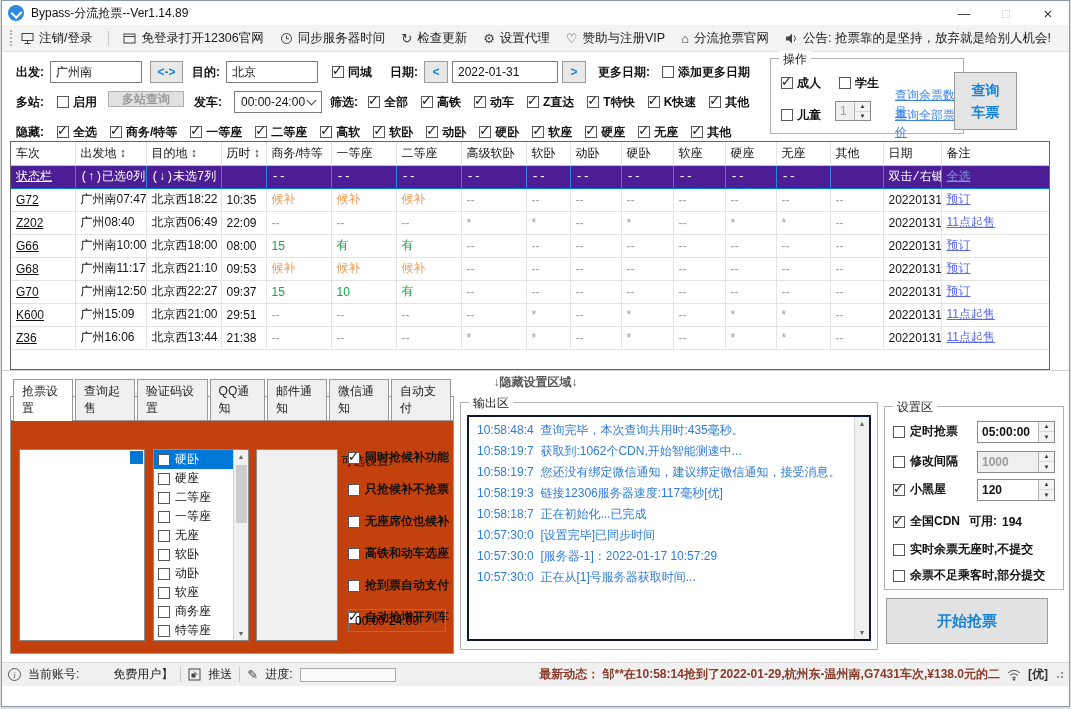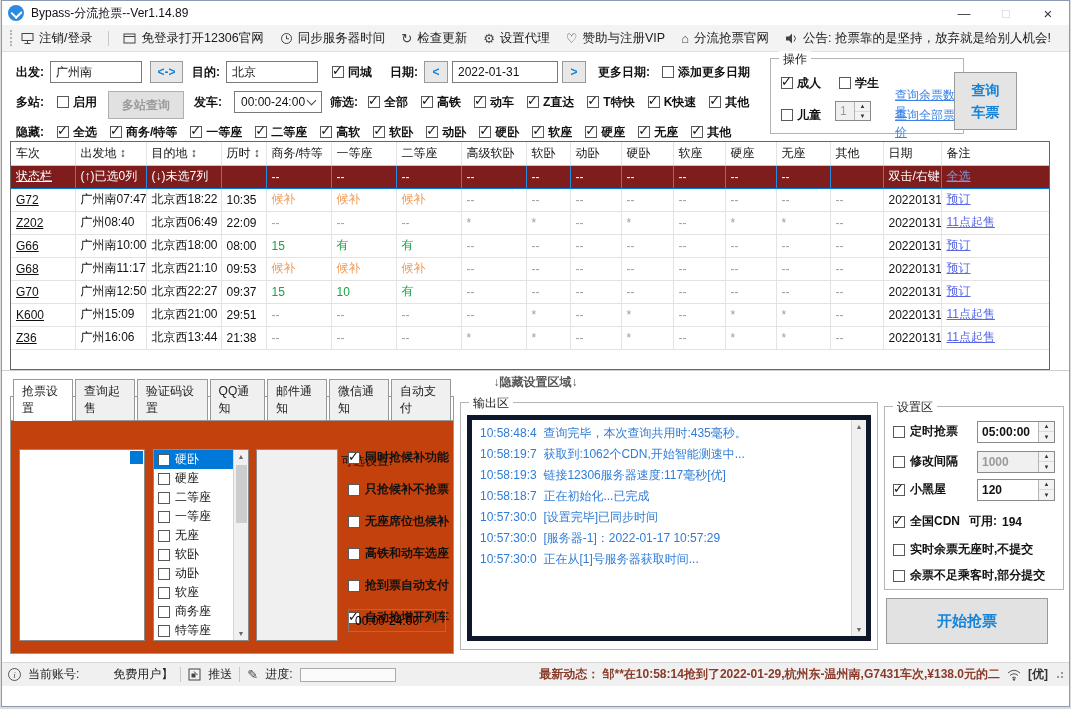--- a/index.html
+++ b/index.html
@@ -32,21 +32,21 @@
   .main { position:relative; height:610px; background:#fff; }
 
   
   .query-panel { position:relative; height:89px; background:#fff; font-size:12px; }
   .qlabel { font-weight:700; color:#111; position:absolute; line-height:24px; }
   .tinput { position:absolute; height:22px; border:1px solid #7a7a7a; background:#fff; display:flex; align-items:center; padding-left:5px; font-size:12px; color:#111; }
   .mini-btn { position:absolute; height:22px; background:#e8e8e8; border:1px solid #9a9a9a; color:#1583d7; font-weight:700; display:flex; align-items:center; justify-content:center; font-size:12px; }
   .cbrow { position:absolute; display:flex; align-items:center; gap:4px; height:24px; font-weight:700; color:#111; }
   .cb { position:relative; width:12px; height:12px; border:1px solid #595959; background:#fff; display:inline-block; flex:none; }
   .cb.on::after { content:"✓"; position:absolute; left:-1px; top:-4px; font-size:13px; font-weight:700; color:#101010; }
-  .gray-btn { position:absolute; height:28px; background:#e1e1e1; border:1px solid #b0b0b0; color:#9a9a9a; font-weight:700; display:flex; align-items:center; justify-content:center; font-size:12px; }
+  .gray-btn { position:absolute; height:16px; background:#e1e1e1; border:1px solid #b0b0b0; color:#9a9a9a; font-weight:700; display:flex; align-items:center; justify-content:center; font-size:12px; }
   .combo { position:absolute; height:22px; border:1px solid #7a7a7a; background:#fff; display:flex; align-items:center; padding:0 6px; font-size:12px; color:#111; }
   .chev { width:7px; height:7px; border-right:1.6px solid #444; border-bottom:1.6px solid #444; transform:rotate(45deg); margin-left:auto; margin-top:-4px; flex:none; }
   .hflex { position:absolute; display:flex; align-items:center; height:24px; }
   .hflex .cbitem { display:flex; align-items:center; gap:4px; margin-right:13px; font-weight:700; color:#111; white-space:nowrap; }
   .gbox { position:absolute; border:1px solid #b3b3b3; }
   .gtitle { position:absolute; top:-8px; left:8px; background:#fff; padding:0 4px; font-size:12px; color:#222; }
   .qlink { color:#3b82e6; text-decoration:underline; font-size:12px; }
   .big-btn { position:absolute; background:#e4e4e4; border:1px solid #9a9a9a; color:#1583d7; font-weight:700; font-size:14px; display:flex; align-items:center; justify-content:center; text-align:center; line-height:1.6; }
   .spin { display:flex; border:1px solid #8a8a8a; background:#fff; height:22px; }
   .spin-val { flex:1; display:flex; align-items:center; padding-left:4px; font-size:12px; color:#111; overflow:hidden; }
@@ -54,21 +54,21 @@
   .spin.dis .spin-val { color:#9a9a9a; }
   .spin-btns { width:16px; border-left:1px solid #b5b5b5; display:flex; flex-direction:column; flex:none; }
   .spin-btns span { flex:1; display:flex; align-items:center; justify-content:center; font-size:6px; color:#333; background:#f3f3f3; }
   .spin-btns span:first-child { border-bottom:1px solid #d9d9d9; }
 
   
   .train-wrap { position:absolute; left:8px; top:89px; width:1040px; height:229px; border:1px solid #666; background:#fff; overflow:hidden; }
   .ttable { border-collapse:collapse; table-layout:fixed; width:1038px; font-size:12px; color:#111; }
   .ttable th, .ttable td { border-right:1px solid #e3e3e3; border-bottom:1px solid #e3e3e3; padding:0 5px; height:23px; overflow:hidden; white-space:nowrap; text-align:left; font-weight:400; }
   .ttable th { border-bottom:1px solid #c5c5c5; }
-  .sel-row td { background:#7f1d1d; color:#fff; border-right:1px solid #2a8adf; border-bottom:1px solid #0078d7; }
+  .sel-row td { background:#4c1d95; color:#fff; border-right:1px solid #2a8adf; border-bottom:1px solid #0078d7;font-family:Liberation Mono, monospace; }
   .train-link { text-decoration:underline; color:inherit; }
   .note-link { color:#5868e8; text-decoration:underline; }
   .sel-row .note-link { color:#7e9ae0; }
   .seat-wait { color:#ef9a55; }
   .seat-ok { color:#18a349; }
   .seat-dim { color:#9aa0a6; }
 
   
   .hidden-bar { position:absolute; left:0; top:318px; width:100%; height:24px; border-top:1px solid #cfcfcf; display:flex; align-items:center; justify-content:center; }
   .hidden-label { font-size:12px; color:#555; font-weight:700; }
@@ -89,21 +89,21 @@
   .seat-item.hl { background:#0078d7; color:#fff; }
   .vscroll { position:absolute; top:0; right:0; bottom:0; width:15px; background:#f0f0f0; border-left:1px solid #d5d5d5; display:flex; flex-direction:column; align-items:center; }
   .vs-arrow { font-size:7px; color:#666; line-height:13px; height:13px; }
   .vs-thumb { width:11px; height:58px; background:#cdcdcd; margin-top:2px; }
   .vs-fill { flex:1; }
   .opt-col { position:absolute; left:337px; top:52px; width:104px; }
   .opt-item { display:flex; align-items:center; gap:5px; font-size:12px; font-weight:700; color:#111; margin-bottom:15px; white-space:nowrap; }
   .opt-combo { position:absolute; left:337px; top:212px; width:98px; height:23px; border:1px solid #7a7a7a; display:flex; align-items:center; padding:0 6px; font-size:12px; }
 
   .outbox { position:absolute; left:458px; top:8px; width:418px; height:248px; border:1px solid #b3b3b3; }
-  .out-list { position:absolute; left:6px; top:12px; right:6px; bottom:8px; border:5px solid #0f172a; background:#fff; overflow:hidden; }
+  .out-list { position:absolute; left:6px; top:12px; right:6px; bottom:8px; border:2px solid #0f172a; background:#fff; overflow:hidden; }
   .log-pane { position:absolute; left:0; top:0; right:15px; bottom:0; padding:3px 2px 0 8px; }
   .log-line { font-size:12px; color:#2f7cd6; line-height:21px; white-space:pre; overflow:hidden; }
 
   .cfgbox { position:absolute; left:882px; top:12px; width:180px; height:184px; border:1px solid #b3b3b3; }
   .cfg-row { position:absolute; left:8px; right:8px; display:flex; align-items:center; gap:5px; font-size:12px; font-weight:700; color:#111; }
   .cfg-row .spin { position:absolute; right:0; width:78px; }
   .cfg-text { white-space:nowrap; }
   .cdn-num { font-weight:700; }
   .start-btn { position:absolute; left:884px; top:204px; width:162px; height:46px; background:#e2e2e2; border:1px solid #9a9a9a; color:#1583d7; font-weight:700; font-size:15px; display:flex; align-items:center; justify-content:center; }
 
@@ -711,20 +711,21 @@
 
       <div class="outbox">
         <span class="gtitle">输出区</span>
         <div class="out-list">
           <div class="log-pane">
 
               <div class="log-line">10:58:48:4  查询完毕，本次查询共用时:435毫秒。</div>
 
               <div class="log-line">10:58:19:7  获取到:1062个CDN,开始智能测速中...</div>
 
+              <div class="log-line">10:58:19:7  您还没有绑定微信通知，建议绑定微信通知，接受消息。</div>
 
               <div class="log-line">10:58:19:3  链接12306服务器速度:117毫秒[优]</div>
 
               <div class="log-line">10:58:18:7  正在初始化...已完成</div>
 
               <div class="log-line">10:57:30:0  [设置完毕]已同步时间</div>
 
 
               <div class="log-line">10:57:30:0  [服务器-1]：2022-01-17 10:57:29</div>
 

